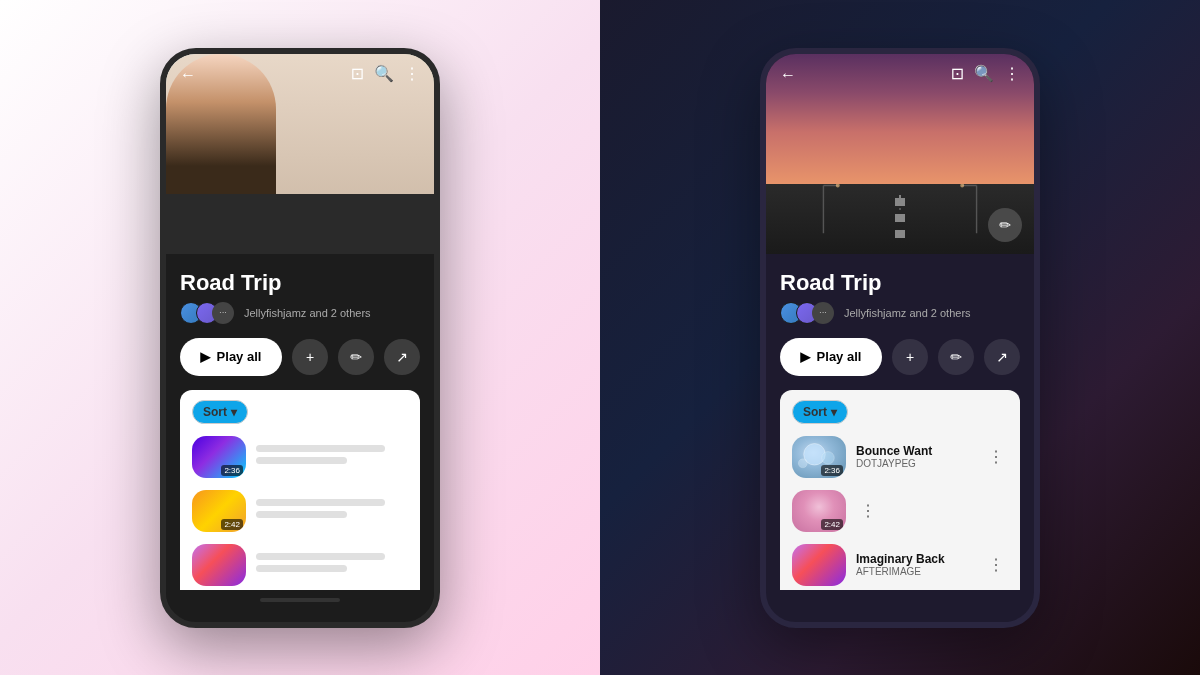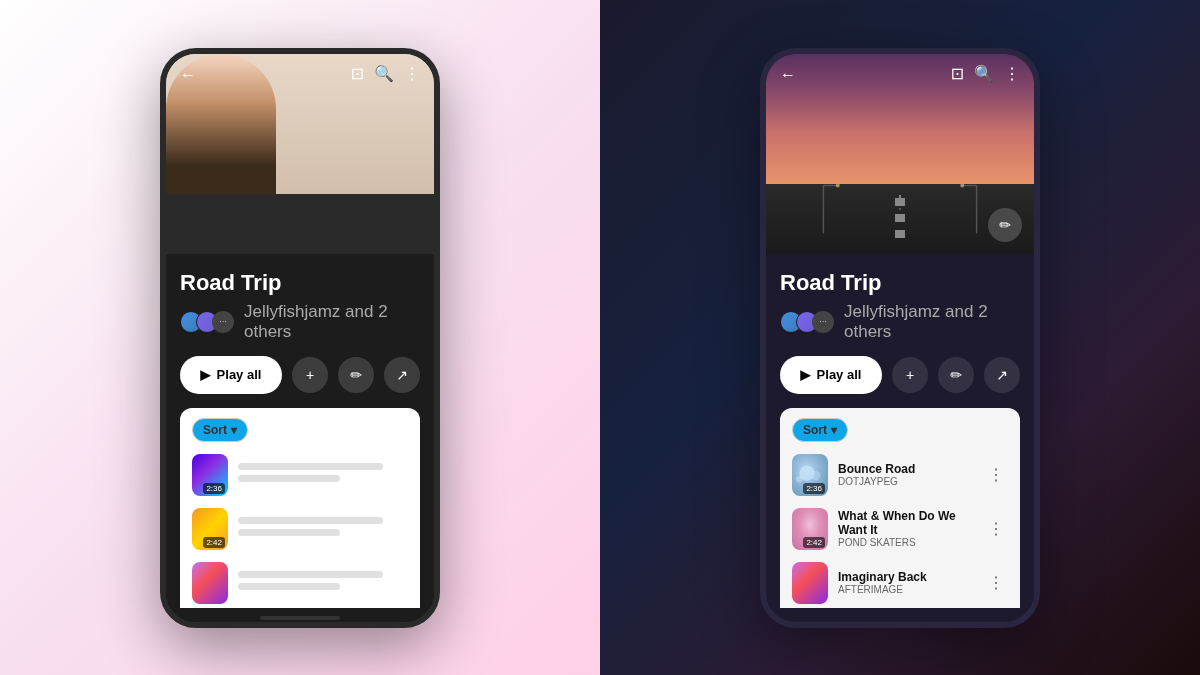--- a/index.html
+++ b/index.html
@@ -225,21 +225,21 @@
       background: #444;
       display: flex;
       align-items: center;
       justify-content: center;
       font-size: 8px;
       color: #ccc;
       margin-right: -6px;
     }
 
     .collab-text {
-      font-size: 17px;
+      font-size: 11px;
       color: #aaaaaa;
       margin-left: 10px;
     }
 
     .action-row {
       display: flex;
       align-items: center;
       gap: 10px;
       margin-bottom: 14px;
     }
@@ -314,23 +314,23 @@
     }
 
     .track-item {
       display: flex;
       align-items: center;
       gap: 10px;
       padding: 4px 0;
     }
 
     .track-thumb {
-      width: 36px;
+      width: 54px;
       height: 42px;
-      border-radius: 8px;
+      border-radius: 14px;
       overflow: hidden;
       flex-shrink: 0;
       position: relative;
     }
 
     .thumb-1 {
       background: linear-gradient(135deg, #4a00e0 0%, #8e2de2 40%, #00d4ff 100%);
     }
 
     .thumb-2 {
@@ -592,33 +592,29 @@
           <div class="track-item">
             <div class="track-thumb thumb-d1">
               <svg class="bubble-svg" viewBox="0 0 60 42" xmlns="http://www.w3.org/2000/svg">
                 <circle cx="25" cy="18" r="12" fill="rgba(200,230,255,0.7)" stroke="rgba(255,255,255,0.4)" stroke-width="1"></circle>
                 <circle cx="40" cy="22" r="7" fill="rgba(180,220,245,0.5)" stroke="rgba(255,255,255,0.3)" stroke-width="0.8"></circle>
                 <circle cx="12" cy="28" r="5" fill="rgba(220,240,255,0.4)" stroke="rgba(255,255,255,0.3)" stroke-width="0.6"></circle>
               </svg>
               <span class="duration-badge">2:36</span>
             </div>
             <div class="track-info-dark">
-              <div class="track-title-dark">Bounce Road</div>
+              <div class="track-title-dark">Bounce Want</div>
               <div class="track-artist-dark">DOTJAYPEG</div>
             </div>
             <span class="more-btn">⋮</span>
           </div>
 
           <div class="track-item">
             <div class="track-thumb thumb-d2">
               <span class="duration-badge">2:42</span>
-            </div>
-            <div class="track-info-dark">
-              <div class="track-title-dark">What &amp; When Do We Want It</div>
-              <div class="track-artist-dark">POND SKATERS</div>
             </div>
             <span class="more-btn">⋮</span>
           </div>
 
           <div class="track-item">
             <div class="track-thumb thumb-d3"></div>
             <div class="track-info-dark">
               <div class="track-title-dark">Imaginary Back</div>
               <div class="track-artist-dark">AFTERIMAGE</div>
             </div>

